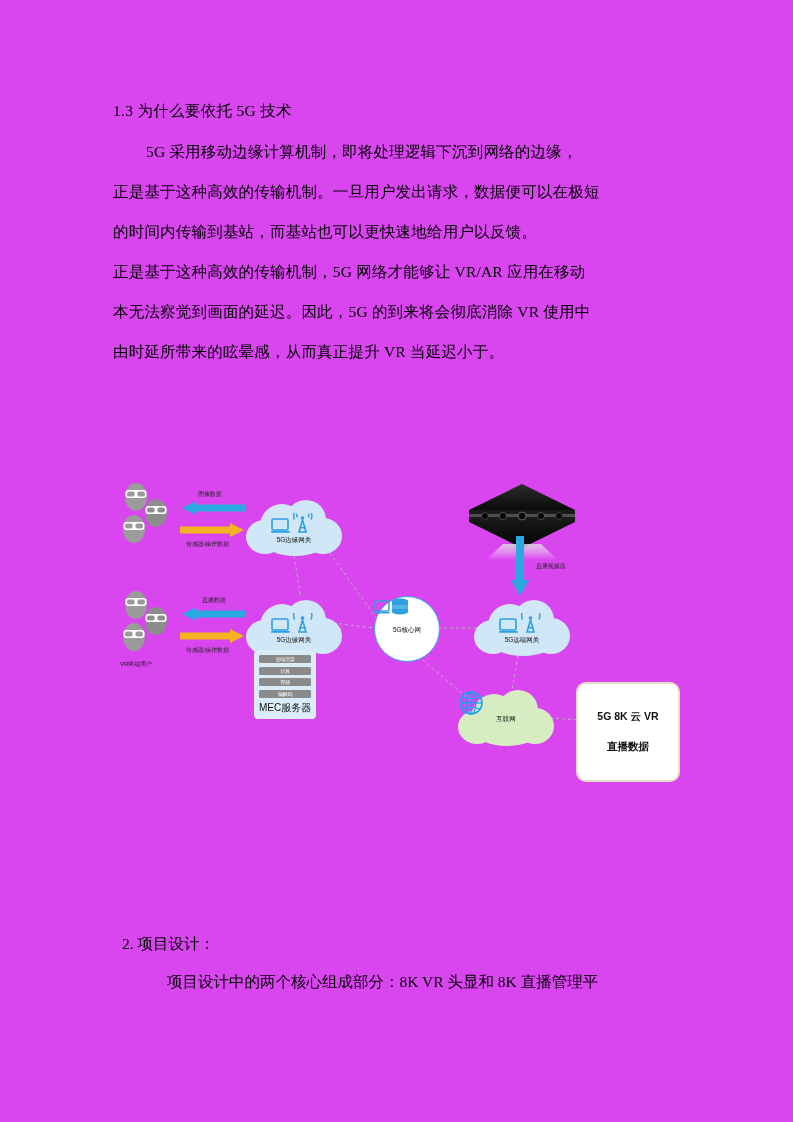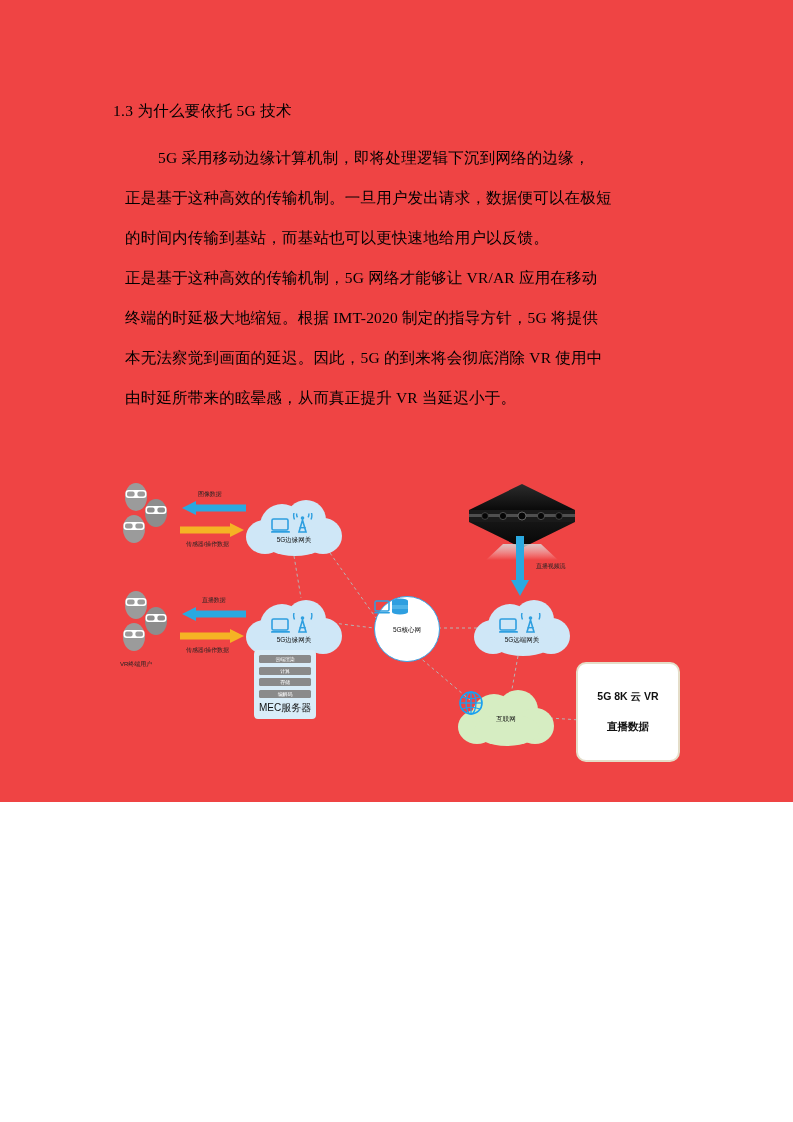--- a/index.html
+++ b/index.html
@@ -3,22 +3,22 @@
 <meta charset="utf-8">
 <style>
   html, body {
     margin: 0;
     padding: 0;
     background: #ffffff;
   }
   .page {
     position: relative;
     width: 793px;
-    height: 802px;
-    background: #ef4444;
+    height: 1122px;
+    background: #d946ef;
     overflow: hidden;
     font-family: "Liberation Serif", "DejaVu Serif", serif;
     color: #000;
   }
 
   
   .doc-body {
     position: absolute;
     left: 113px;
     top: 96px;
@@ -29,21 +29,21 @@
     line-height: 30px;
     letter-spacing: 0.3px;
     margin: 0 0 6px 0;
     font-weight: normal;
     white-space: nowrap;
   }
   .para {
     font-size: 15.5px;
     line-height: 40px;
     letter-spacing: 0.2px;
-    margin: 12px;
+    margin: 0;
     text-align: justify;
   }
   .para .ln { display: block; white-space: nowrap; }
   .para .indent { padding-left: 33px; }
 
   .section2 {
     position: absolute;
     left: 122px;
     top: 925px;
     width: 562px;
@@ -200,21 +200,20 @@
 
 <div class="page">
 
   <div class="doc-body">
     <div class="heading">1.3  为什么要依托 5G 技术</div>
     <div class="para">
       <span class="ln indent">5G 采用移动边缘计算机制，即将处理逻辑下沉到网络的边缘，</span>
       <span class="ln">正是基于这种高效的传输机制。一旦用户发出请求，数据便可以在极短</span>
       <span class="ln">的时间内传输到基站，而基站也可以更快速地给用户以反馈。</span>
       <span class="ln">正是基于这种高效的传输机制，5G 网络才能够让 VR/AR 应用在移动</span>
-      <span class="ln">终端的时延极大地缩短。根据 IMT-2020 制定的指导方针，5G 将提供</span>
       <span class="ln">本无法察觉到画面的延迟。因此，5G 的到来将会彻底消除 VR 使用中</span>
       <span class="ln">由时延所带来的眩晕感，从而真正提升 VR 当延迟小于。</span>
     </div>
   </div>
 
   <div class="diagram">
 
     <svg width="572" height="300">
       <g stroke="#b5b5b5" stroke-width="1" stroke-dasharray="3,3" fill="none">
         <path d="M175,72 L183,120"></path>
@@ -462,26 +461,27 @@
               <line x1="13" y1="2" x2="13" y2="24" stroke="#1aa0f0" stroke-width="1.3"></line>
               <path d="M4.2,7 Q13,10.5 21.8,7" fill="none" stroke="#1aa0f0" stroke-width="1.2"></path>
               <path d="M4.2,19 Q13,15.5 21.8,19" fill="none" stroke="#1aa0f0" stroke-width="1.2"></path>
             </svg>
           </div>
           <div class="node-label">互联网</div>
         </div>
       </div>
     </div>
 
-    <div class="dnode" style="left:458px; top:184px;border-radius:25px;">
+    <div class="dnode" style="left:458px; top:204px;border-radius:25px;">
       <div class="platform">
         <div class="t1">5G 8K 云 VR</div>
         <div class="t2">直播数据</div>
       </div>
     </div>
 
   </div>
 
   <div class="section2">
     <div class="h2">2. 项目设计：</div>
+    <div class="p2">项目设计中的两个核心组成部分：8K  VR 头显和 8K 直播管理平</div>
   </div>
 
 </div>
 
 </body></html>

